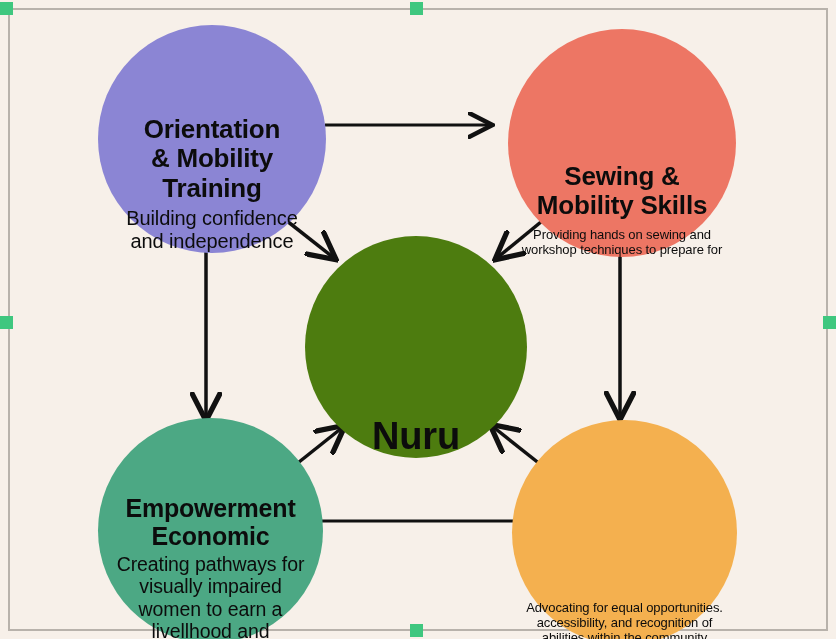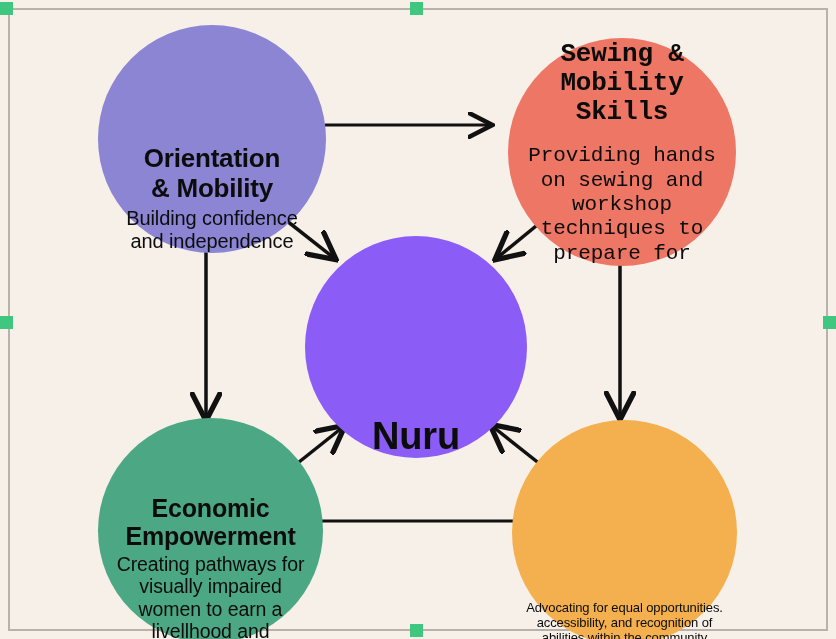--- a/index.html
+++ b/index.html
@@ -81,32 +81,31 @@
   
   #node-orientation {
     left: 98px; top: 25px;
     width: 228px; height: 228px;
     background: #8b85d4;
   }
   #node-orientation .title { font-size: 26px; }
   #node-orientation .desc  { font-size: 20px; margin-top: 4px; width: 200px; }
 
   #node-sewing {
-    left: 508px; top: 38px;
+    left: 508px; top: 29px;
     width: 228px; height: 228px;
     background: #ed7664;
-    font-family: Liberation Mono, monospace;
   }
   #node-sewing .title { font-size: 26px; }
-  #node-sewing .desc  { font-size: 21px; margin-top: 17px; width: 210px; }
+  #node-sewing .desc  { font-size: 13px; margin-top: 7px; width: 210px; }
 
   #node-center {
     left: 305px; top: 236px;
     width: 222px; height: 222px;
-    background: #8b5cf6;
+    background: #4d7c0f;
   }
   #node-center .title { font-size: 38px; line-height: 1.14; }
 
   #node-economic {
     left: 98px; top: 418px;
     width: 225px; height: 225px;
     background: #4ca884;
   }
   #node-economic .title { font-size: 25px; }
   #node-economic .desc  { font-size: 19.5px; margin-top: 3px; width: 210px; }
@@ -150,42 +149,43 @@
 
     <line x1="545" y1="468" x2="492" y2="426" stroke="#111111" stroke-width="3.5" marker-end="url(#ah)"></line>
 
     <line x1="520" y1="521" x2="312" y2="521" stroke="#111111" stroke-width="3"></line>
   </svg>
 
   <div class="node" id="node-orientation">
     <div class="title">
       <div>Orientation</div>
       <div>&amp; Mobility</div>
+      <div>Training</div>
     </div>
     <div class="desc">Building confidence and independence</div>
   </div>
 
   <div class="node" id="node-sewing">
     <div class="title">
       <div>Sewing &amp;</div>
       <div>Mobility Skills</div>
     </div>
     <div class="desc">Providing hands on sewing and workshop techniques to prepare for</div>
   </div>
 
   <div class="node" id="node-center">
     <div class="title">
       <div>Nuru</div>
     </div>
   </div>
 
   <div class="node" id="node-economic">
     <div class="title">
+      <div>Empowerment</div>
       <div>Economic</div>
-      <div>Empowerment</div>
     </div>
     <div class="desc">Creating pathways for visually impaired women to earn a livellhood and</div>
   </div>
 
   <div class="node" id="node-inclusion">
     <div class="desc">Advocating for equal opportunities. accessibility, and recognition of abilities within the community</div>
   </div>
 
   <div class="handle h-tl"></div>
   <div class="handle h-tc"></div>

